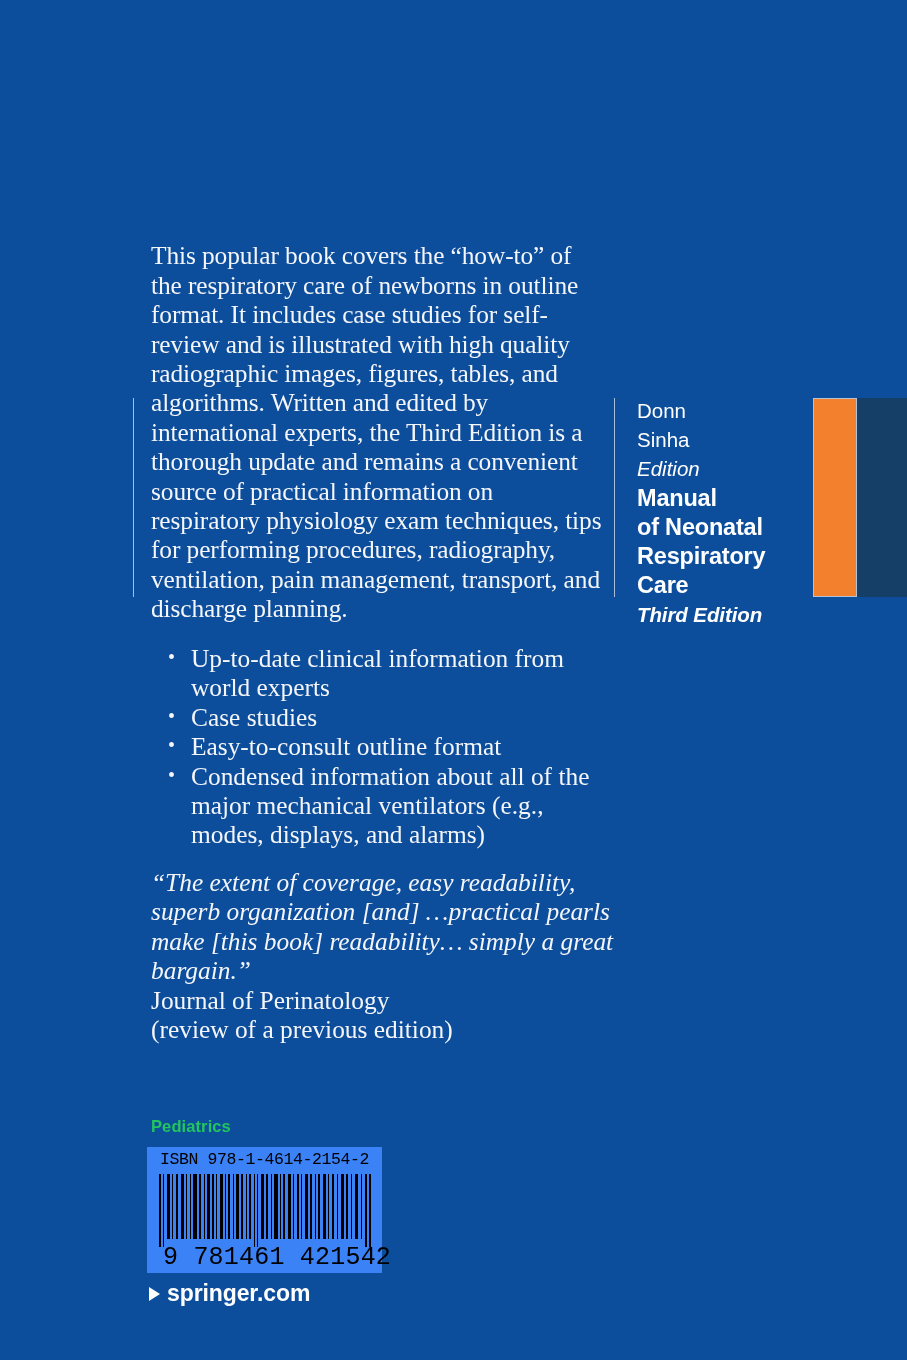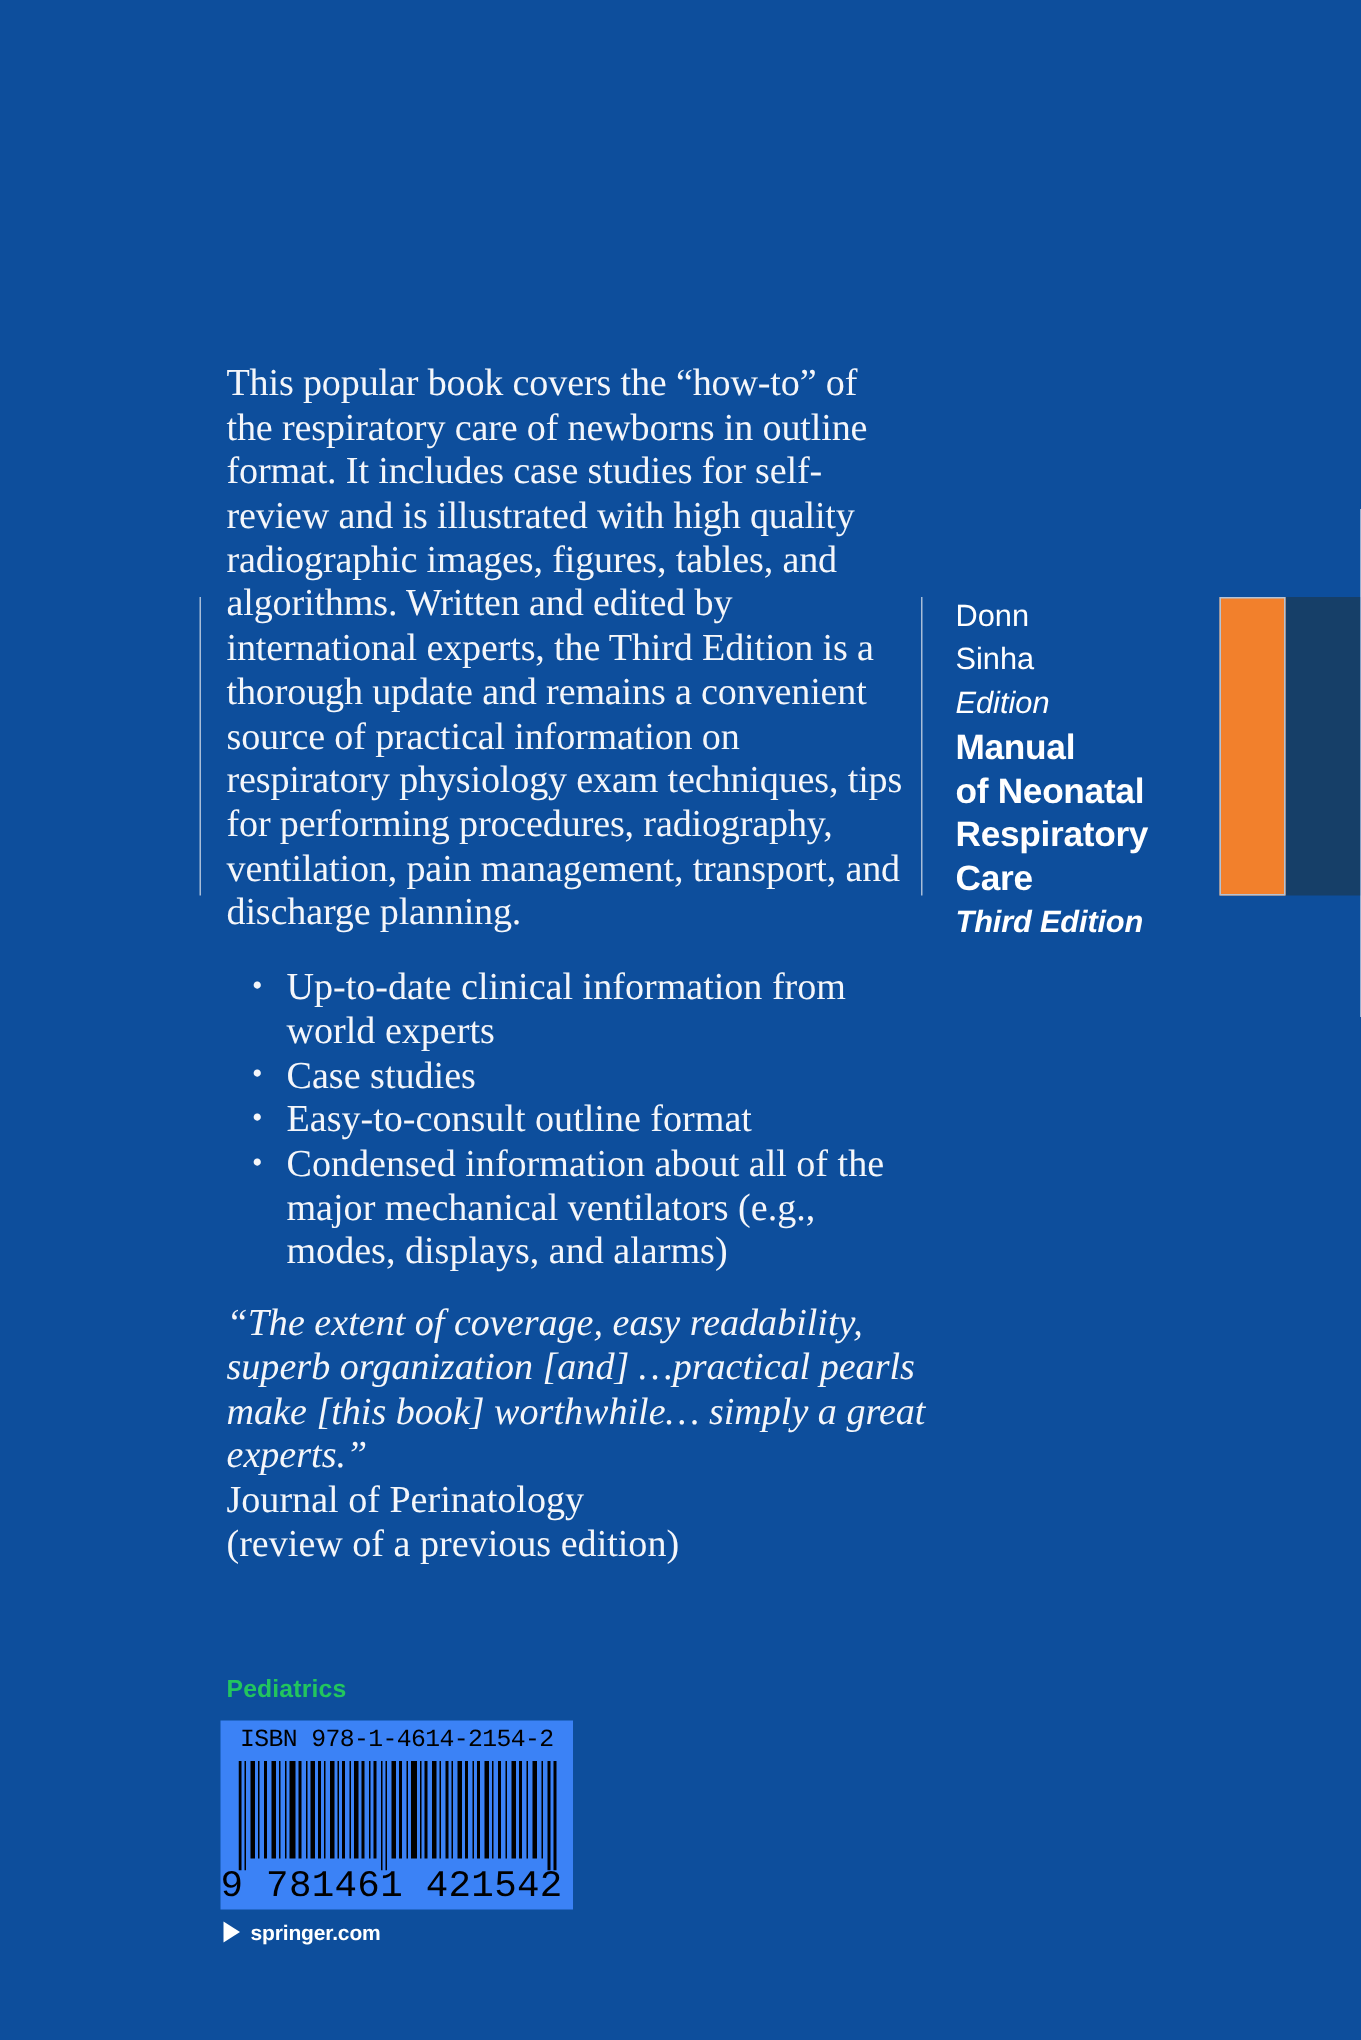--- a/index.html
+++ b/index.html
@@ -176,40 +176,40 @@
   #barcode-bars {
     position: absolute;
     left: 12px;
     top: 27px;
     width: 213px;
     height: 73px;
     display: block;
   }
   #barcode-ean {
     position: absolute;
-    left: 0;
+    left: 16px;
     bottom: 1px;
     width: 187px;
     text-align: center;
     font-family: "Liberation Mono", "DejaVu Sans Mono", monospace;
     font-size: 25px;
     letter-spacing: 0.2px;
     color: #000000;
     white-space: nowrap;
   }
 
   #springer {
     position: absolute;
     left: 149px;
     top: 1280px;
     display: flex;
     align-items: center;
     gap: 7px;
     font-family: "Liberation Sans", "DejaVu Sans", sans-serif;
-    font-size: 14px;
+    font-size: 23px;
     font-weight: 700;
     color: #ffffff;
     letter-spacing: -0.1px;
   }
   #springer .tri {
     width: 0;
     height: 0;
     border-left: 11px solid #ffffff;
     border-top: 7px solid transparent;
     border-bottom: 7px solid transparent;
@@ -241,21 +241,21 @@
   </div>
 
   <ul id="features">
     <li>Up-to-date clinical information from world experts</li>
     <li>Case studies</li>
     <li>Easy-to-consult outline format</li>
     <li>Condensed information about all of the major mechanical ventilators (e.g., modes, displays, and alarms)</li>
   </ul>
 
   <div id="review">
-    <div class="quote-line">“The extent of coverage, easy readability, superb organization [and] …practical pearls make [this book] worthwhile… simply a great experts.”</div>
+    <div class="quote-line">“The extent of coverage, easy readability, superb organization [and] …practical pearls make [this book] readability… simply a great bargain.”</div>
     <div class="source-line">Journal of Perinatology</div>
     <div class="source-line">(review of a previous edition)</div>
   </div>
 
   <div id="subject">Pediatrics</div>
 
   <div id="barcode">
     <div id="barcode-isbn">ISBN 978-1-4614-2154-2</div>
     <svg id="barcode-bars" viewBox="0 0 213 73" preserveAspectRatio="none">
       <g fill="#000000">

